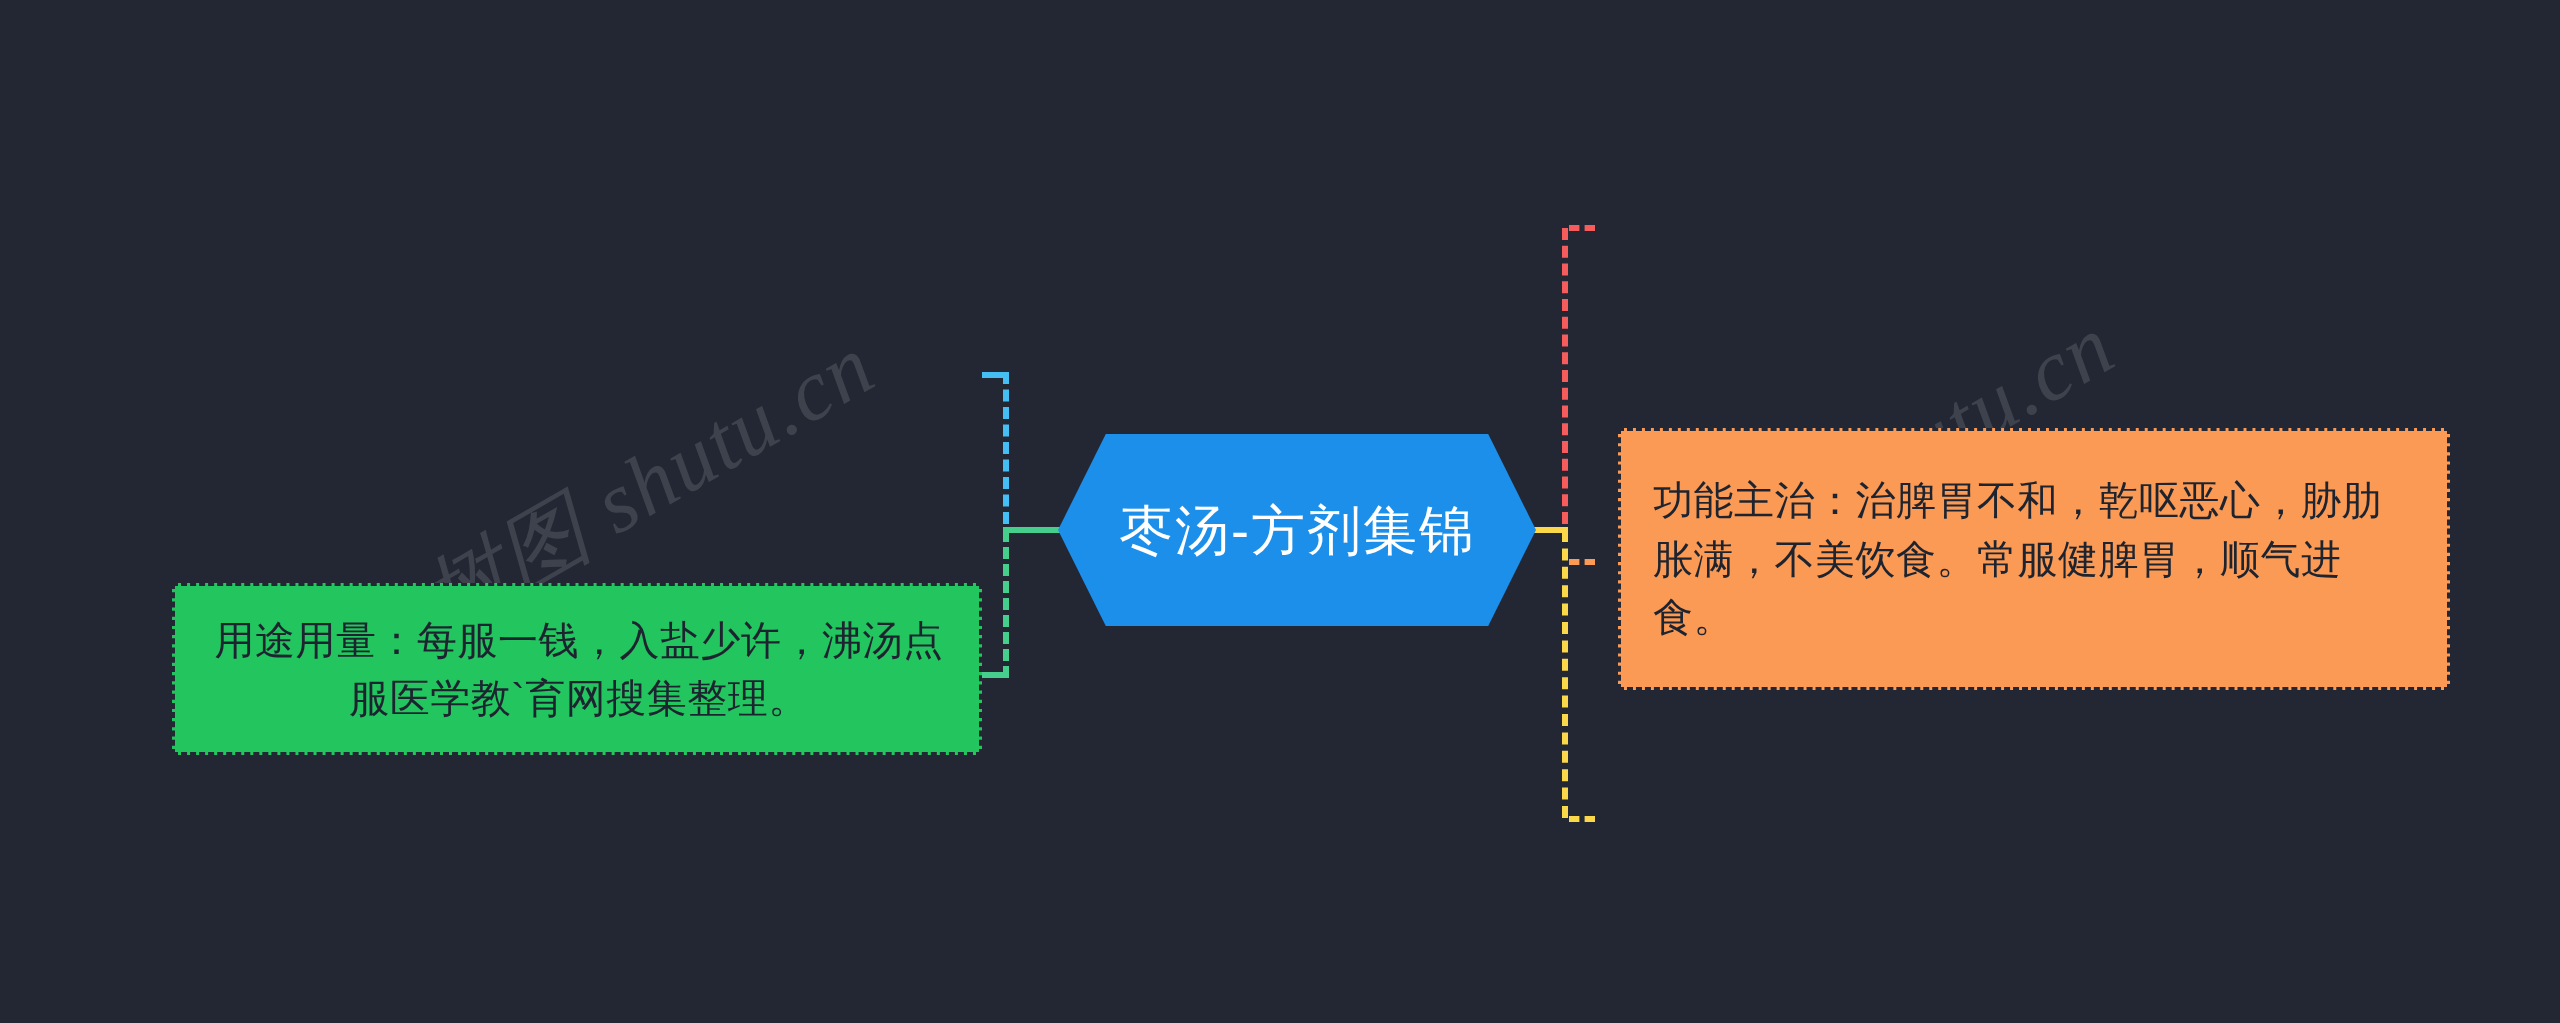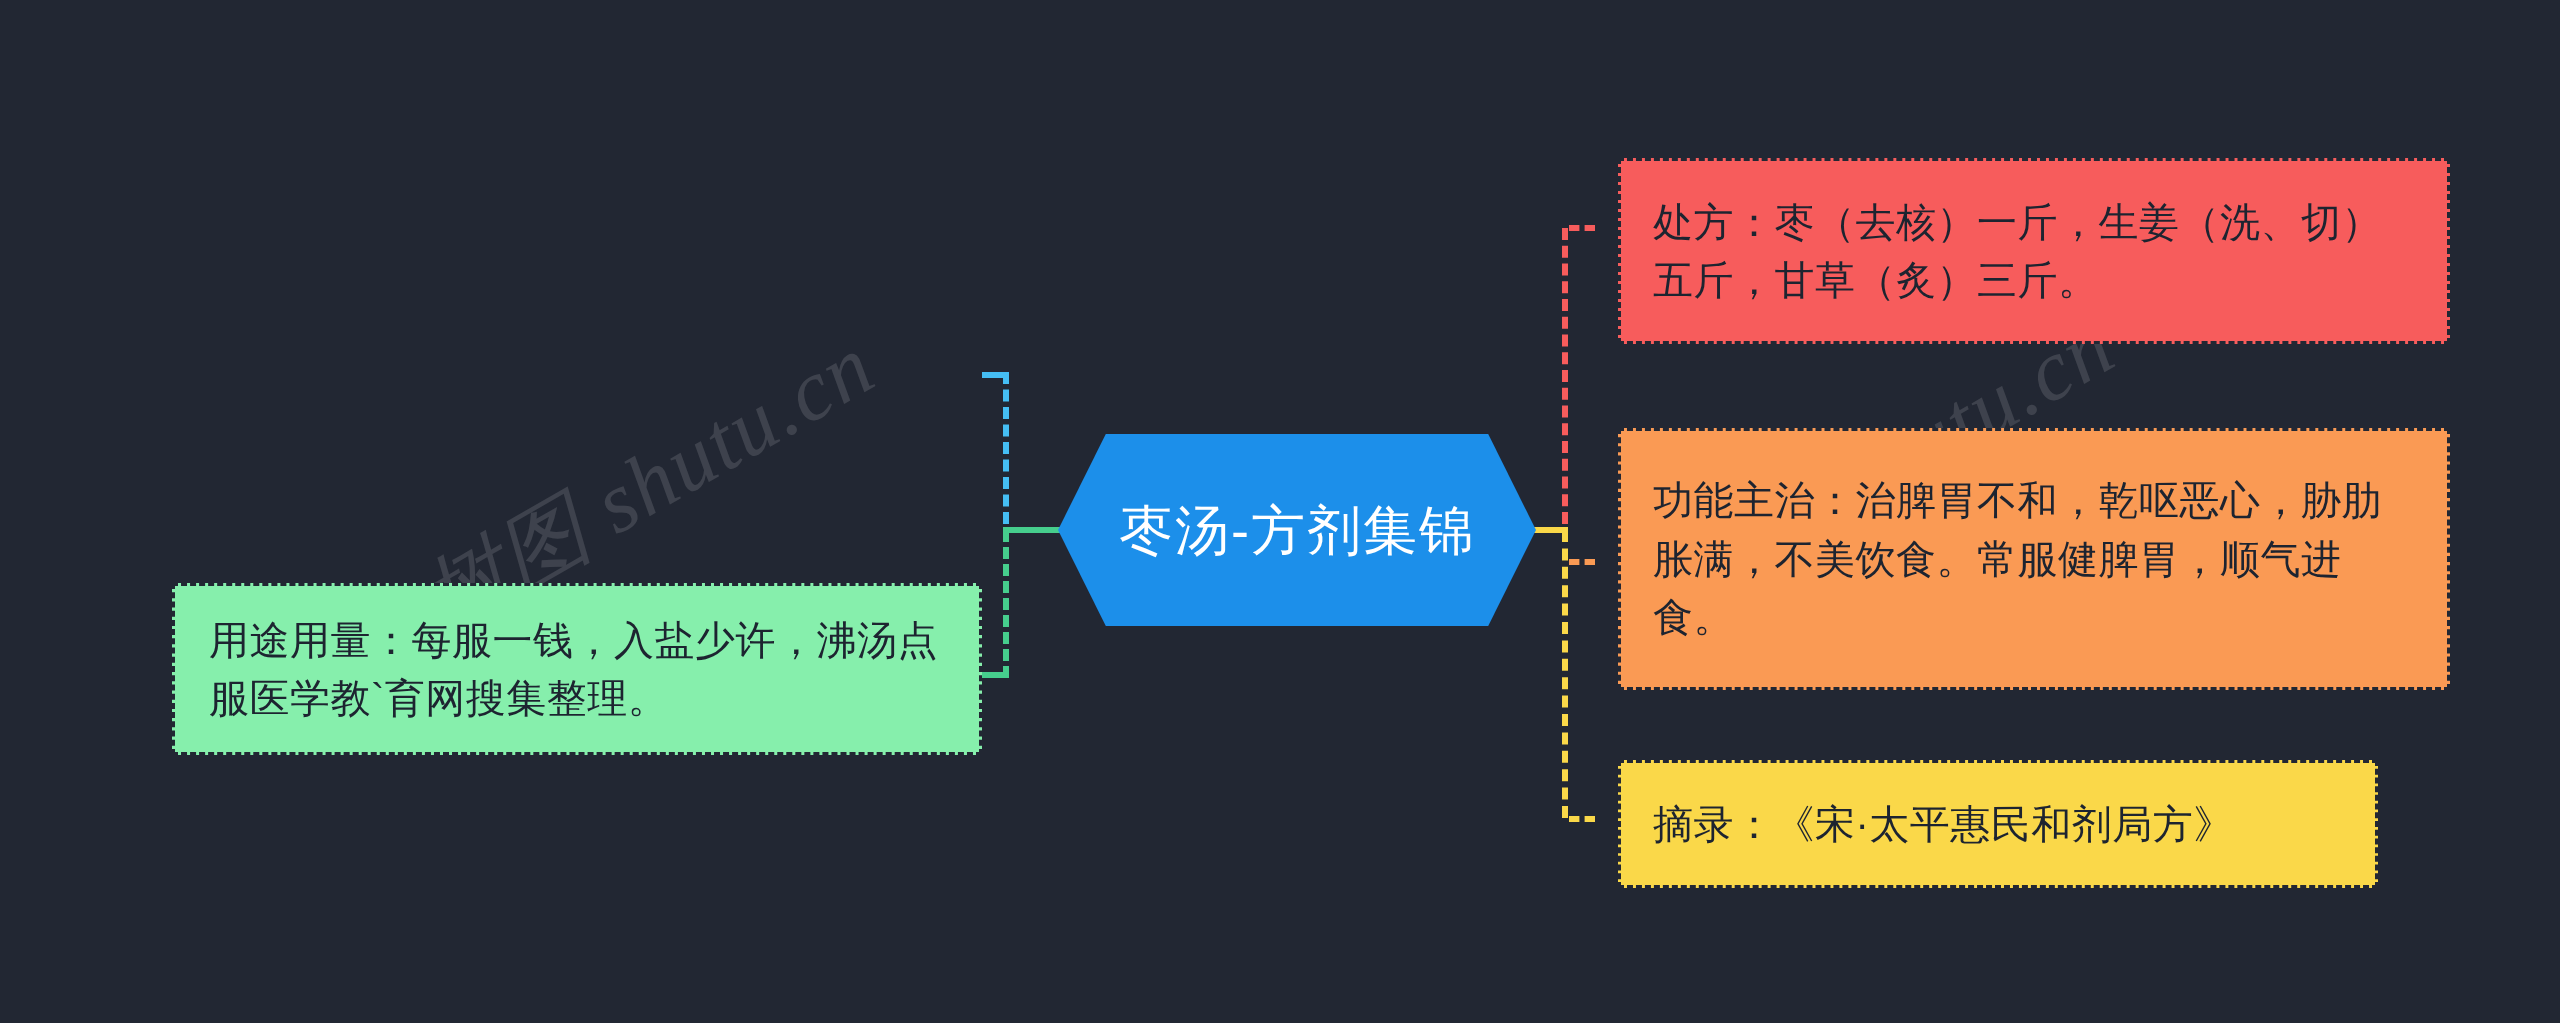--- a/index.html
+++ b/index.html
@@ -47,23 +47,24 @@
   #box-zhifa{
     left:172px;top:243px;width:810px;height:253px;
     background:#45bef4;
     padding:26px 30px 26px 34px;
     font-size:40px;
     align-items:flex-start;
   }
   
   #box-yongtu{
     left:172px;top:583px;width:810px;height:172px;
-    background:#86efac;
+    background:#22c55e;
     padding:22px 30px 22px 34px;
     font-size:40px;
+    text-align:center;
   }
   
   #box-chufang{
     left:1618px;top:158px;width:832px;height:186px;
     background:#f75c5c;
     padding:22px 30px 22px 32px;
     font-size:40px;
   }
   
   #box-gongneng{
@@ -132,29 +133,23 @@
 
   <div class="conn hline" style="left:1569px;top:816px;width:26px;border-top-color:#fad849;"></div>
 
   <div class="conn hsolid" style="left:1520px;top:527px;width:48px;background:#fad849;"></div>
 
 
   <div class="node dashed-b" id="box-yongtu">
     <span class="txt">用途用量：每服一钱，入盐少许，沸汤点服医学教`育网搜集整理。</span>
   </div>
 
-  <div class="node dashed-b" id="box-chufang">
-    <span class="txt">处方：枣（去核）一斤，生姜（洗、切）五斤，甘草（炙）三斤。</span>
-  </div>
 
   <div class="node dashed-b" id="box-gongneng">
     <span class="txt">功能主治：治脾胃不和，乾呕恶心，胁肋胀满，不美饮食。常服健脾胃，顺气进食。</span>
   </div>
 
-  <div class="node dashed-b" id="box-zhailu">
-    <span class="txt">摘录：《宋·太平惠民和剂局方》</span>
-  </div>
 
   <div id="central-node">
     <span class="ctext">枣汤-方剂集锦</span>
   </div>
 
 </div>
 
 </body></html>

